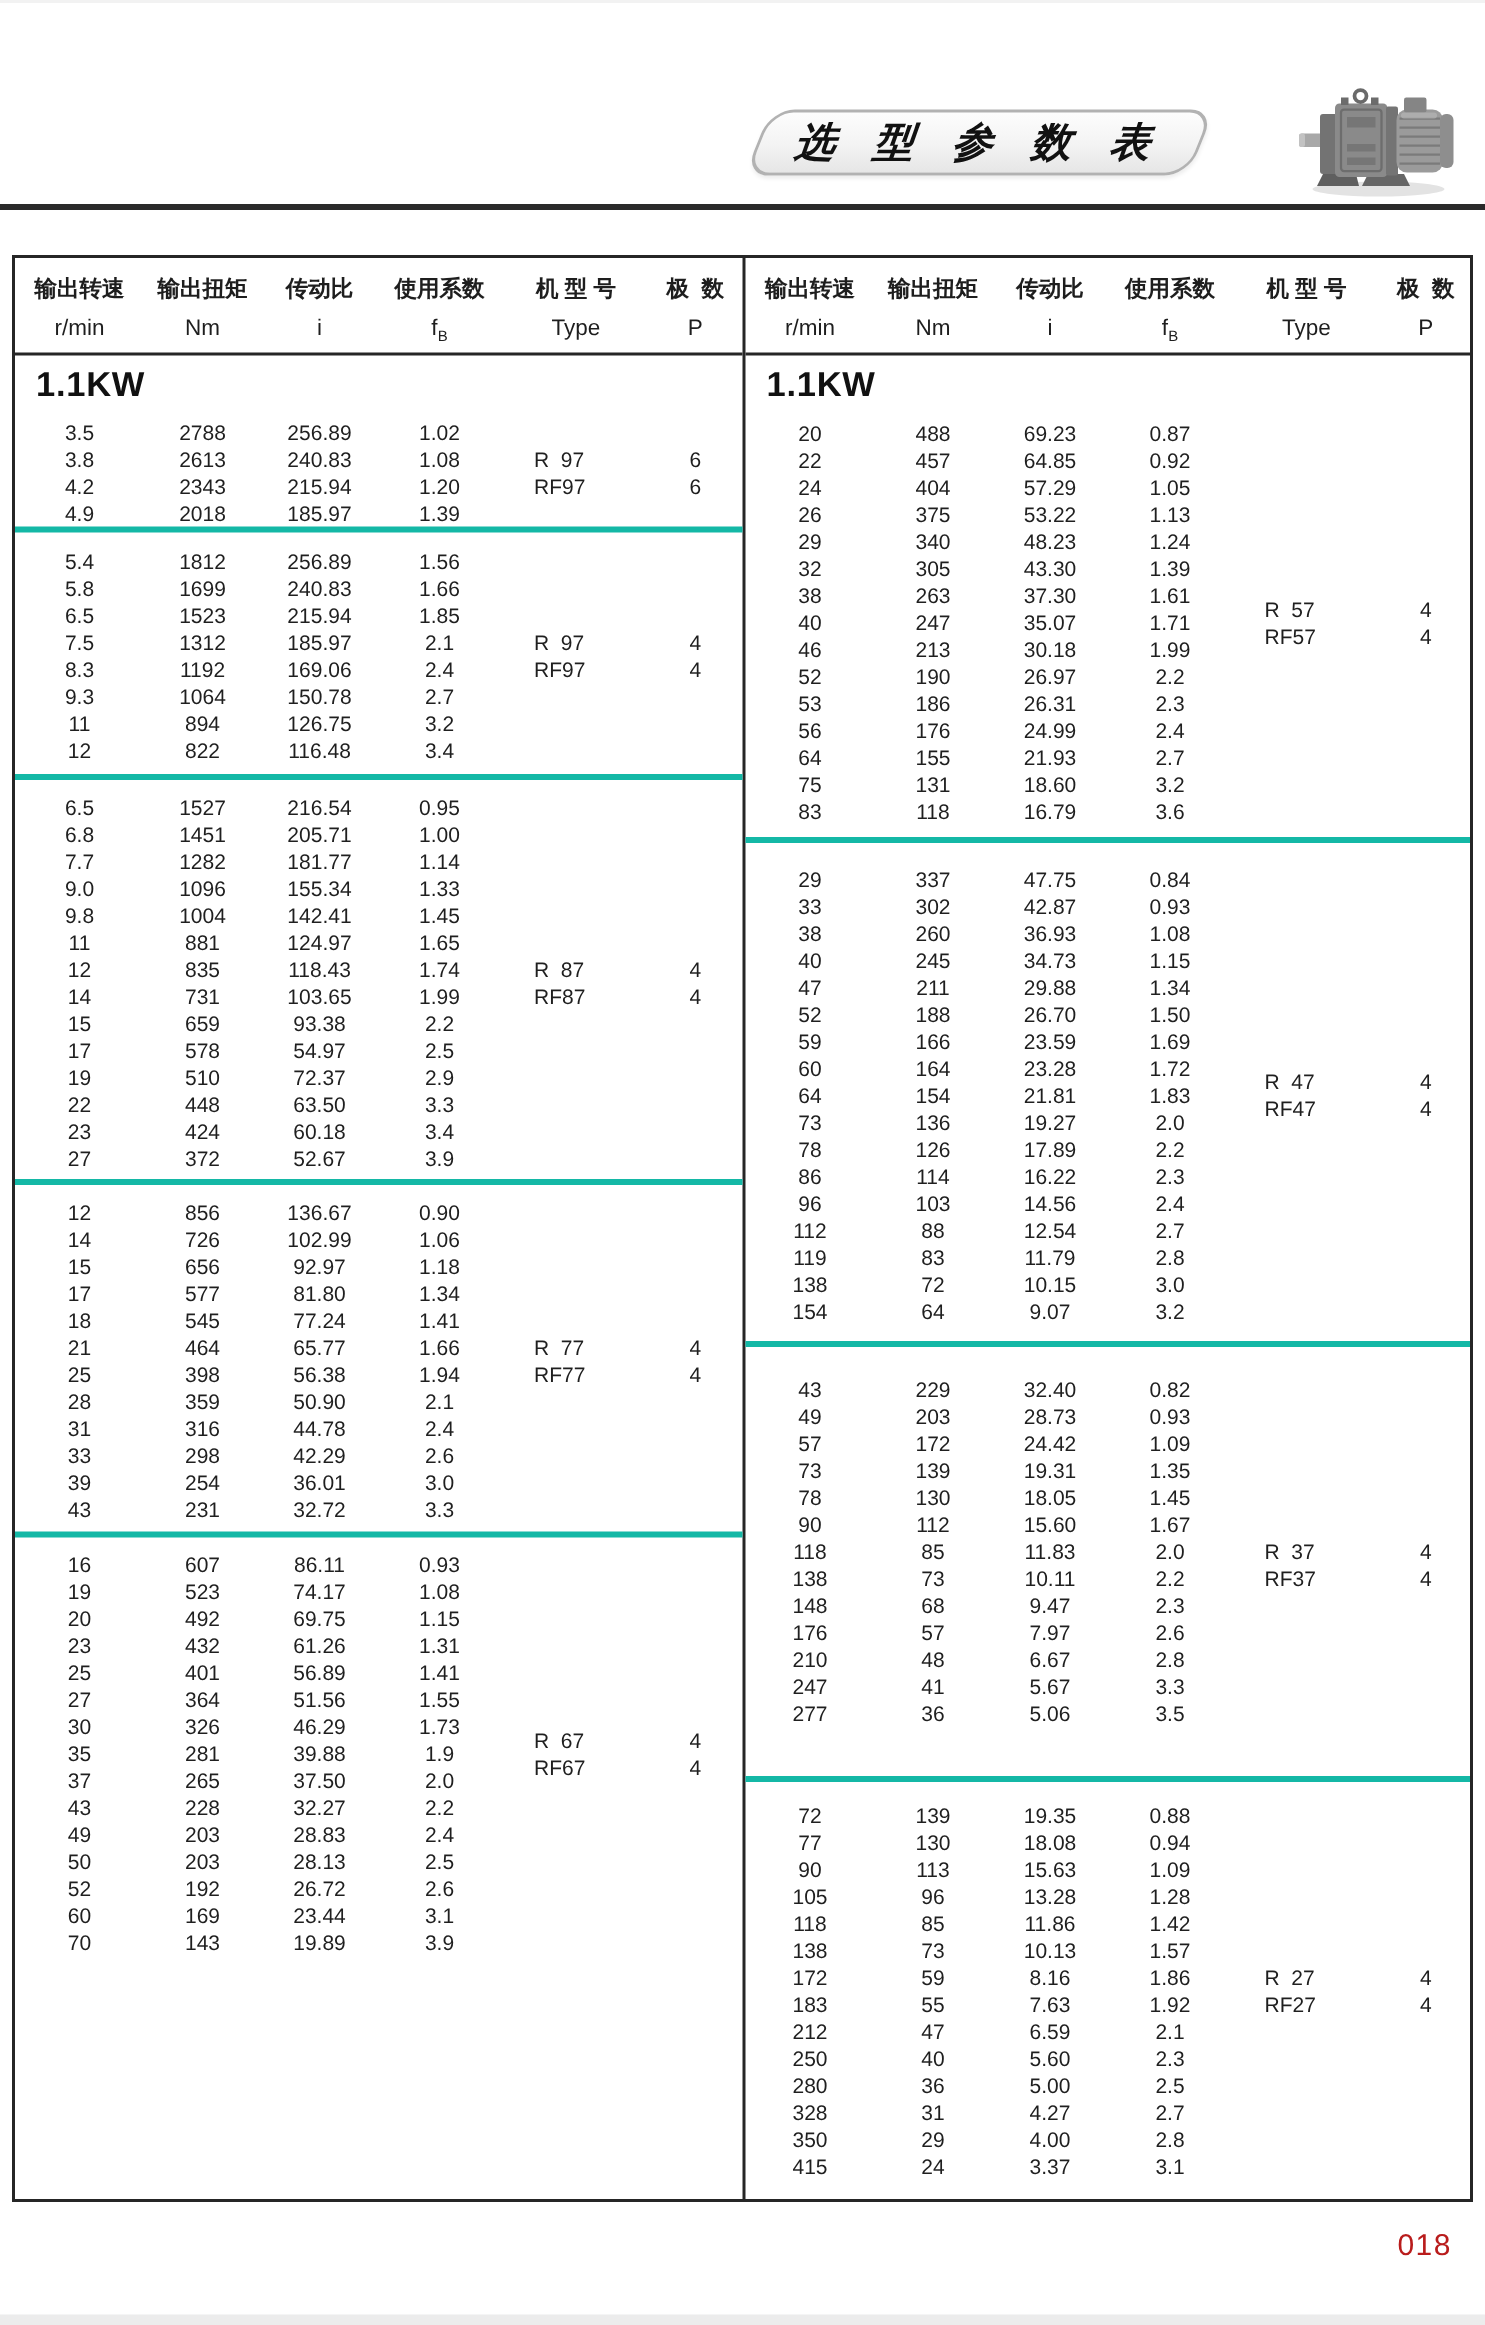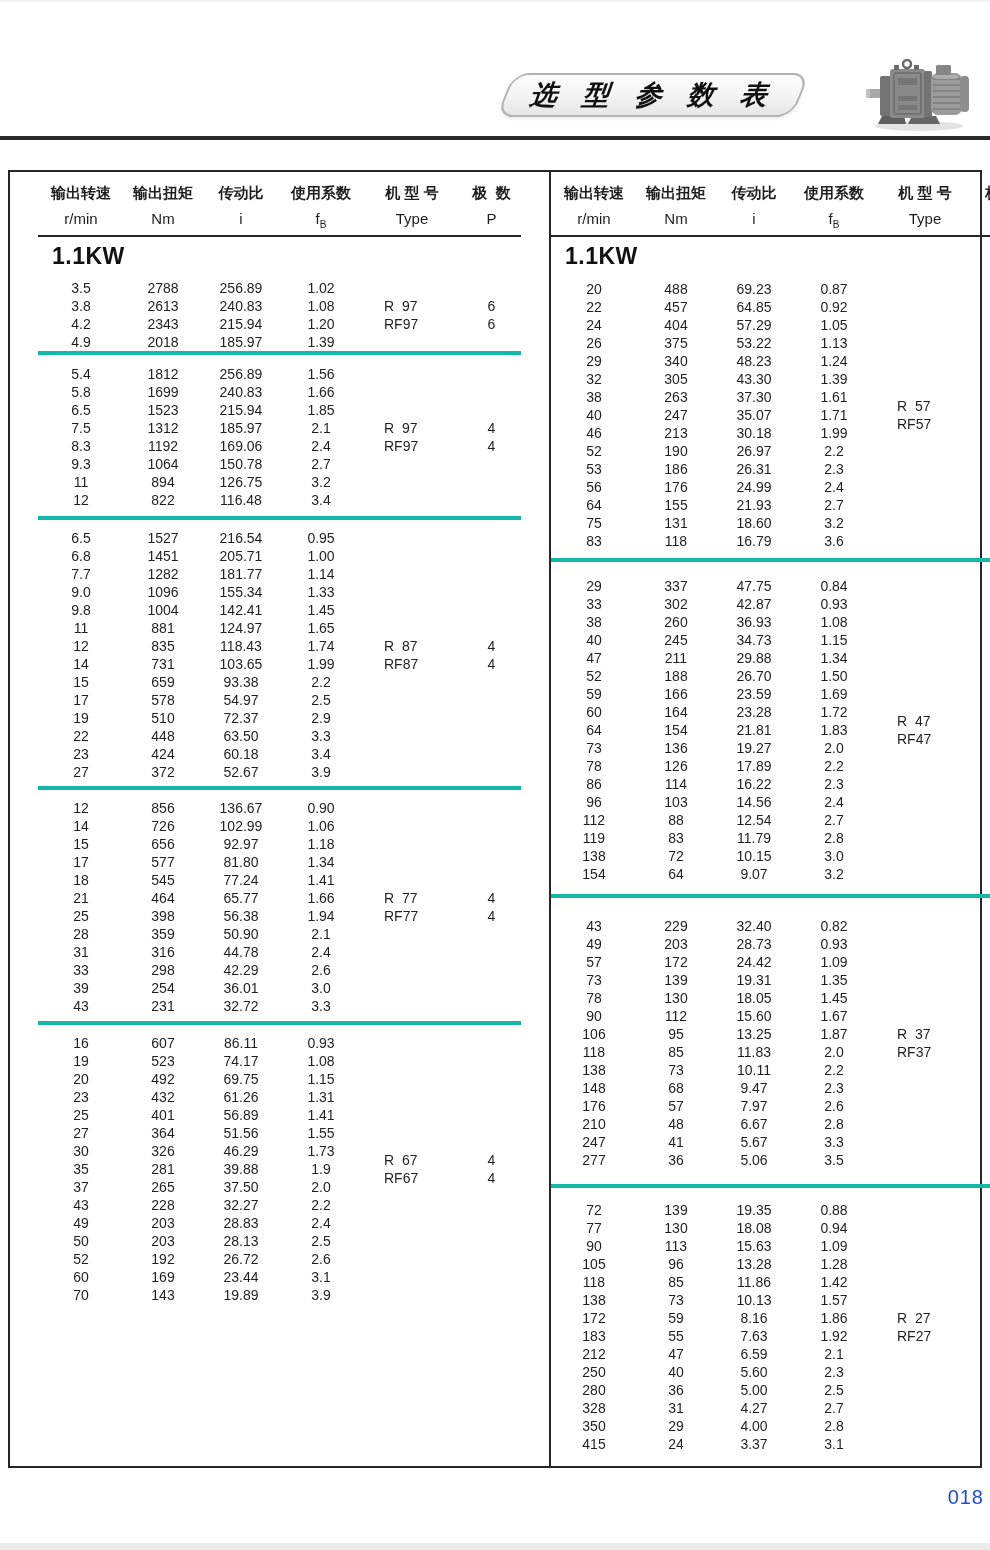--- a/index.html
+++ b/index.html
@@ -33,21 +33,21 @@
   .motor{position:absolute;left:864px;top:56px;width:110px;height:78px;}
 
   
   .rule{position:absolute;left:0;top:136px;width:990px;height:4px;background:#2a2a2a;}
 
   
   .sheet{
     position:absolute;left:8px;top:170px;width:974px;height:1298px;
     box-sizing:border-box;border:2px solid #262626;display:flex;
   }
-  .half{width:50%;box-sizing:border-box;display:flex;flex-direction:column;margin-left:28px;}
+  .half{width:50%;box-sizing:border-box;display:flex;flex-direction:column;}
   .half.right{border-left:2px solid #262626;}
 
   .halfhead{
     height:65px;box-sizing:border-box;border-bottom:2px solid #262626;
     padding-top:7px;
   }
   .hrow{
     display:grid;grid-template-columns:86px 78px 78px 82px 100px 59px;
     height:28px;line-height:28px;
   }
@@ -72,21 +72,21 @@
   .cell{text-align:center;font-size:14px;color:#1f1f1f;}
   .typeblock{
     position:absolute;left:324px;top:50%;transform:translateY(-50%);
     width:159px;
   }
   .trow{display:flex;height:18px;line-height:18px;}
   .tcell{width:100px;box-sizing:border-box;padding-left:22px;font-size:14px;white-space:pre;color:#1f1f1f;}
   .pcell{width:59px;text-align:center;font-size:14px;color:#1f1f1f;}
 
   .pagenum{
-    position:absolute;right:6px;top:1486px;font-size:20px;color:#1d4ed8;
+    position:absolute;right:22px;top:1486px;font-size:20px;color:#b91c1c;
     letter-spacing:1px;
   }
 </style>
 </head>
 <body>
 
 <div class="top-strip"></div>
 
 <div class="banner">
   <div class="banner-bg"></div>
@@ -822,26 +822,20 @@
               <div class="cell">18.05</div>
               <div class="cell">1.45</div>
             </div>
             <div class="row">
               <div class="cell">90</div>
               <div class="cell">112</div>
               <div class="cell">15.60</div>
               <div class="cell">1.67</div>
             </div>
             <div class="row">
-              <div class="cell">106</div>
-              <div class="cell">95</div>
-              <div class="cell">13.25</div>
-              <div class="cell">1.87</div>
-            </div>
-            <div class="row">
               <div class="cell">118</div>
               <div class="cell">85</div>
               <div class="cell">11.83</div>
               <div class="cell">2.0</div>
             </div>
             <div class="row">
               <div class="cell">138</div>
               <div class="cell">73</div>
               <div class="cell">10.11</div>
               <div class="cell">2.2</div>

